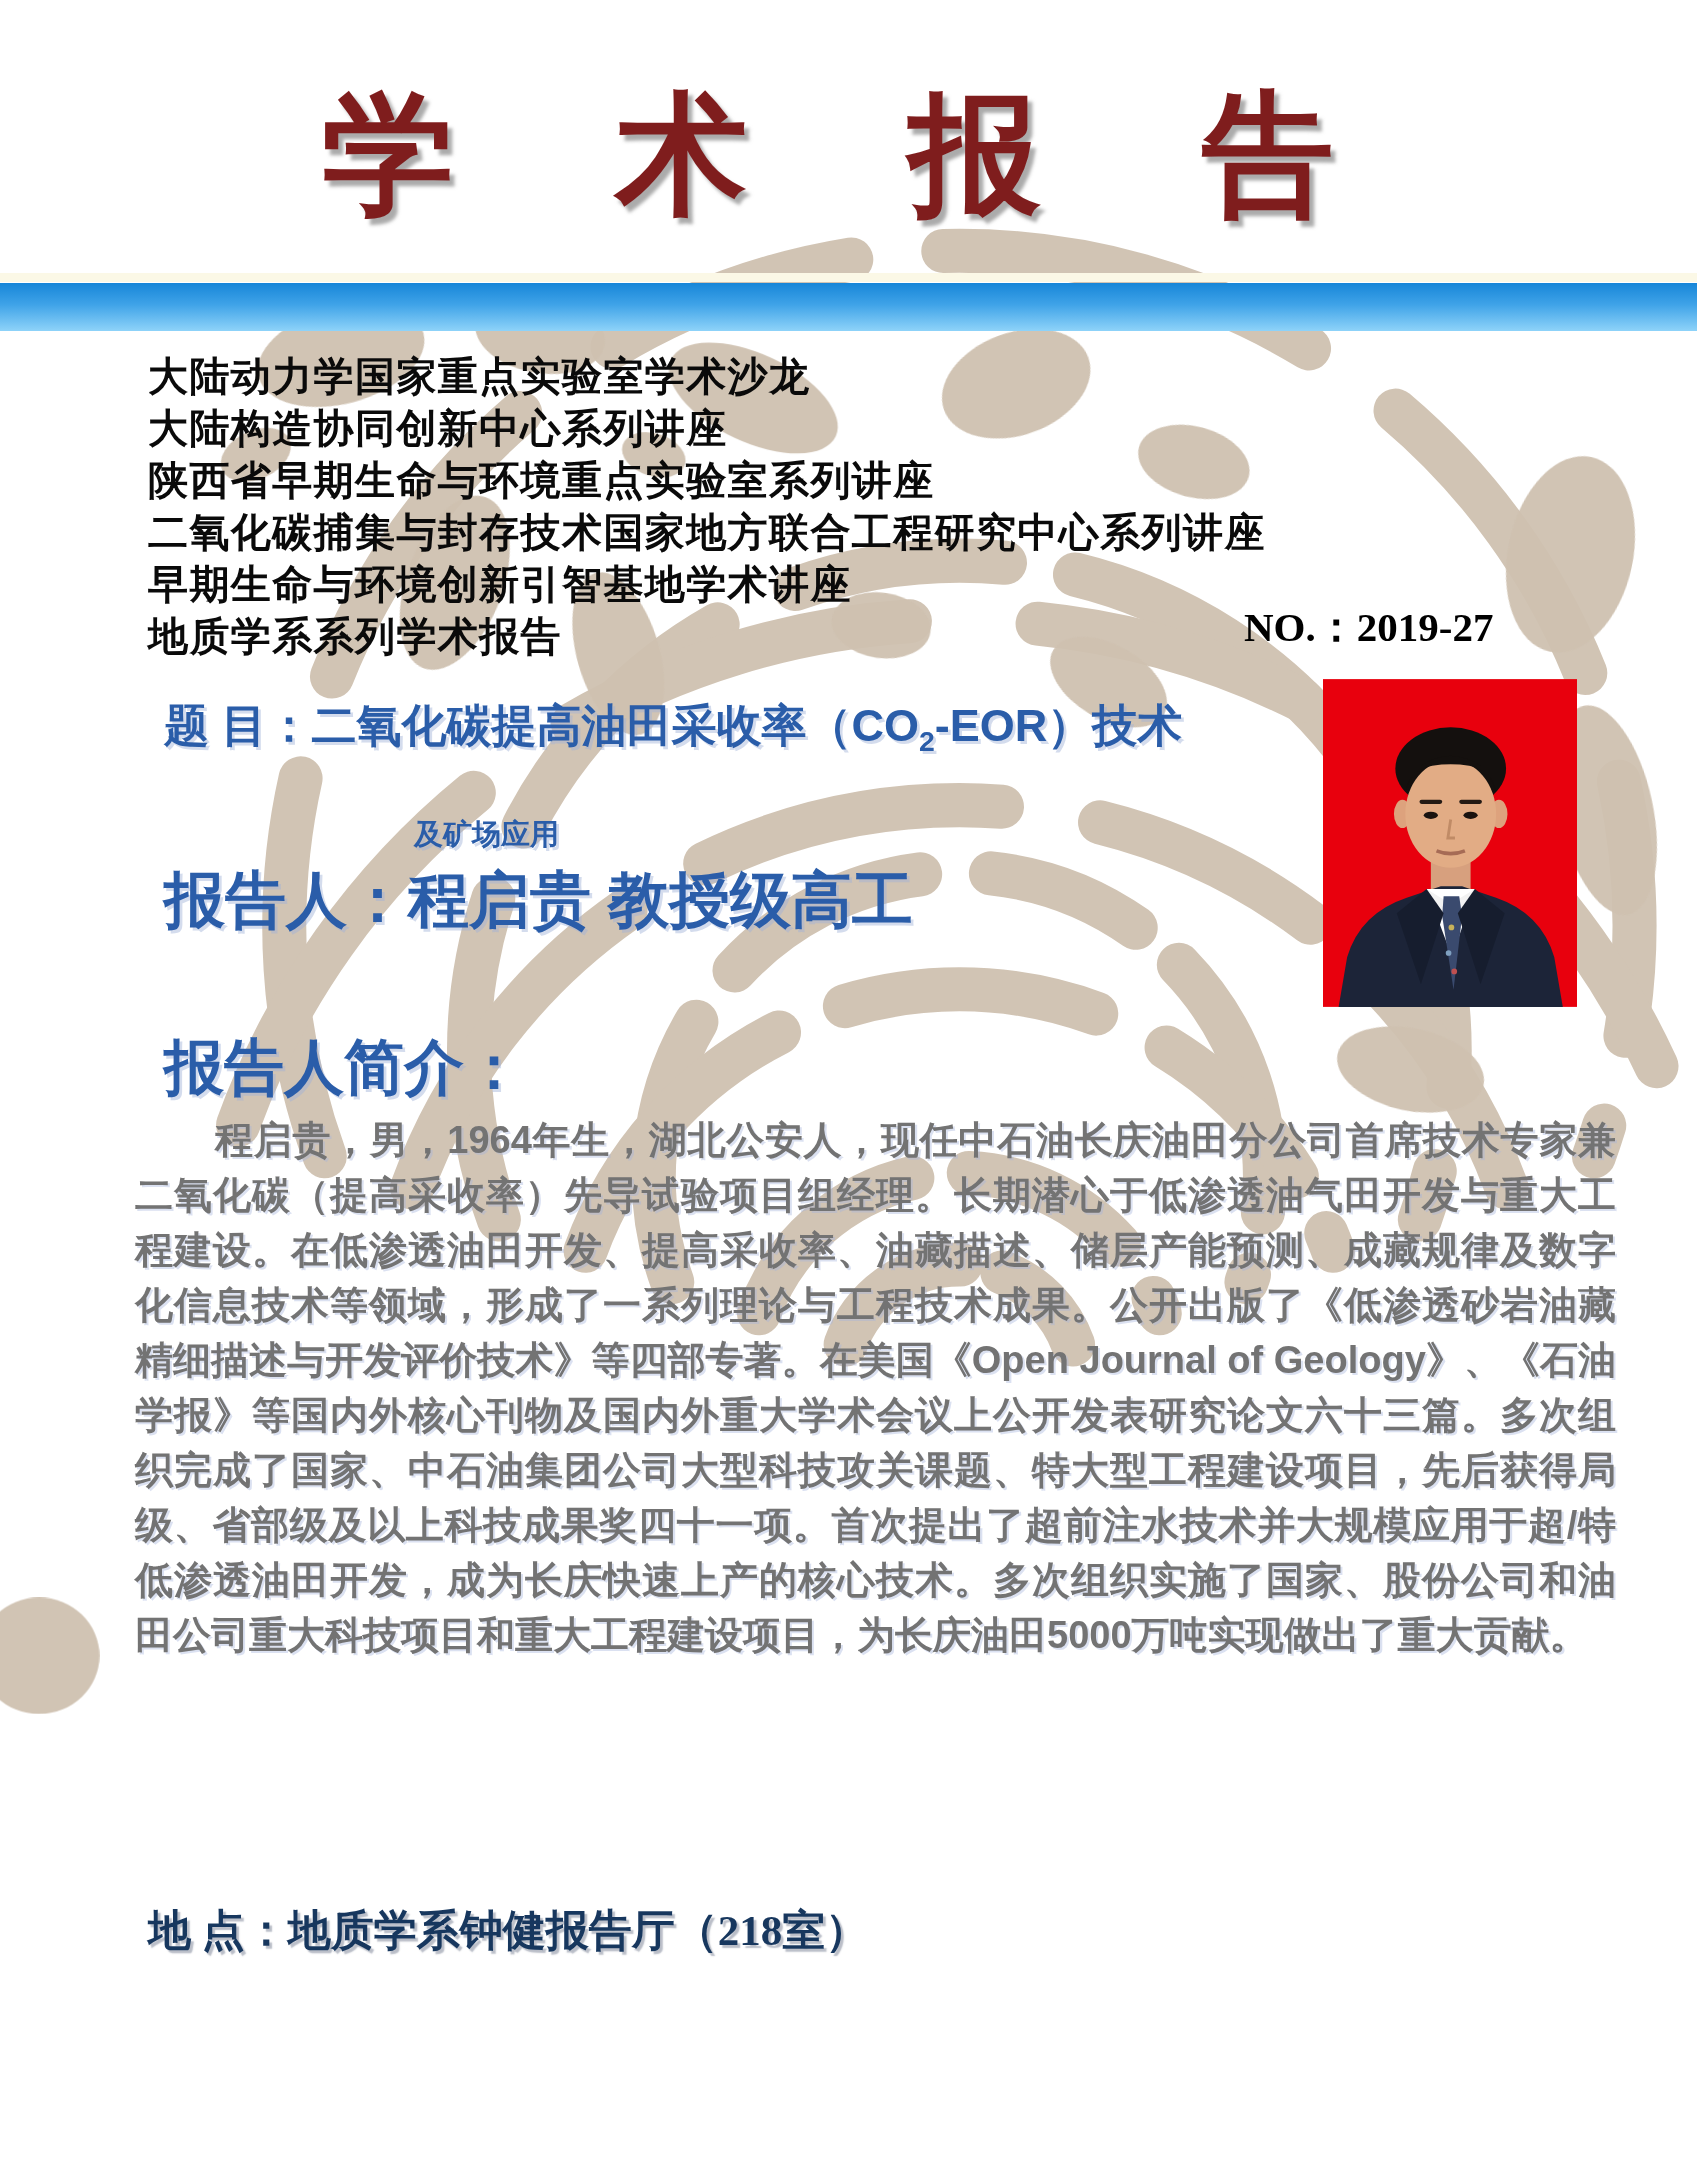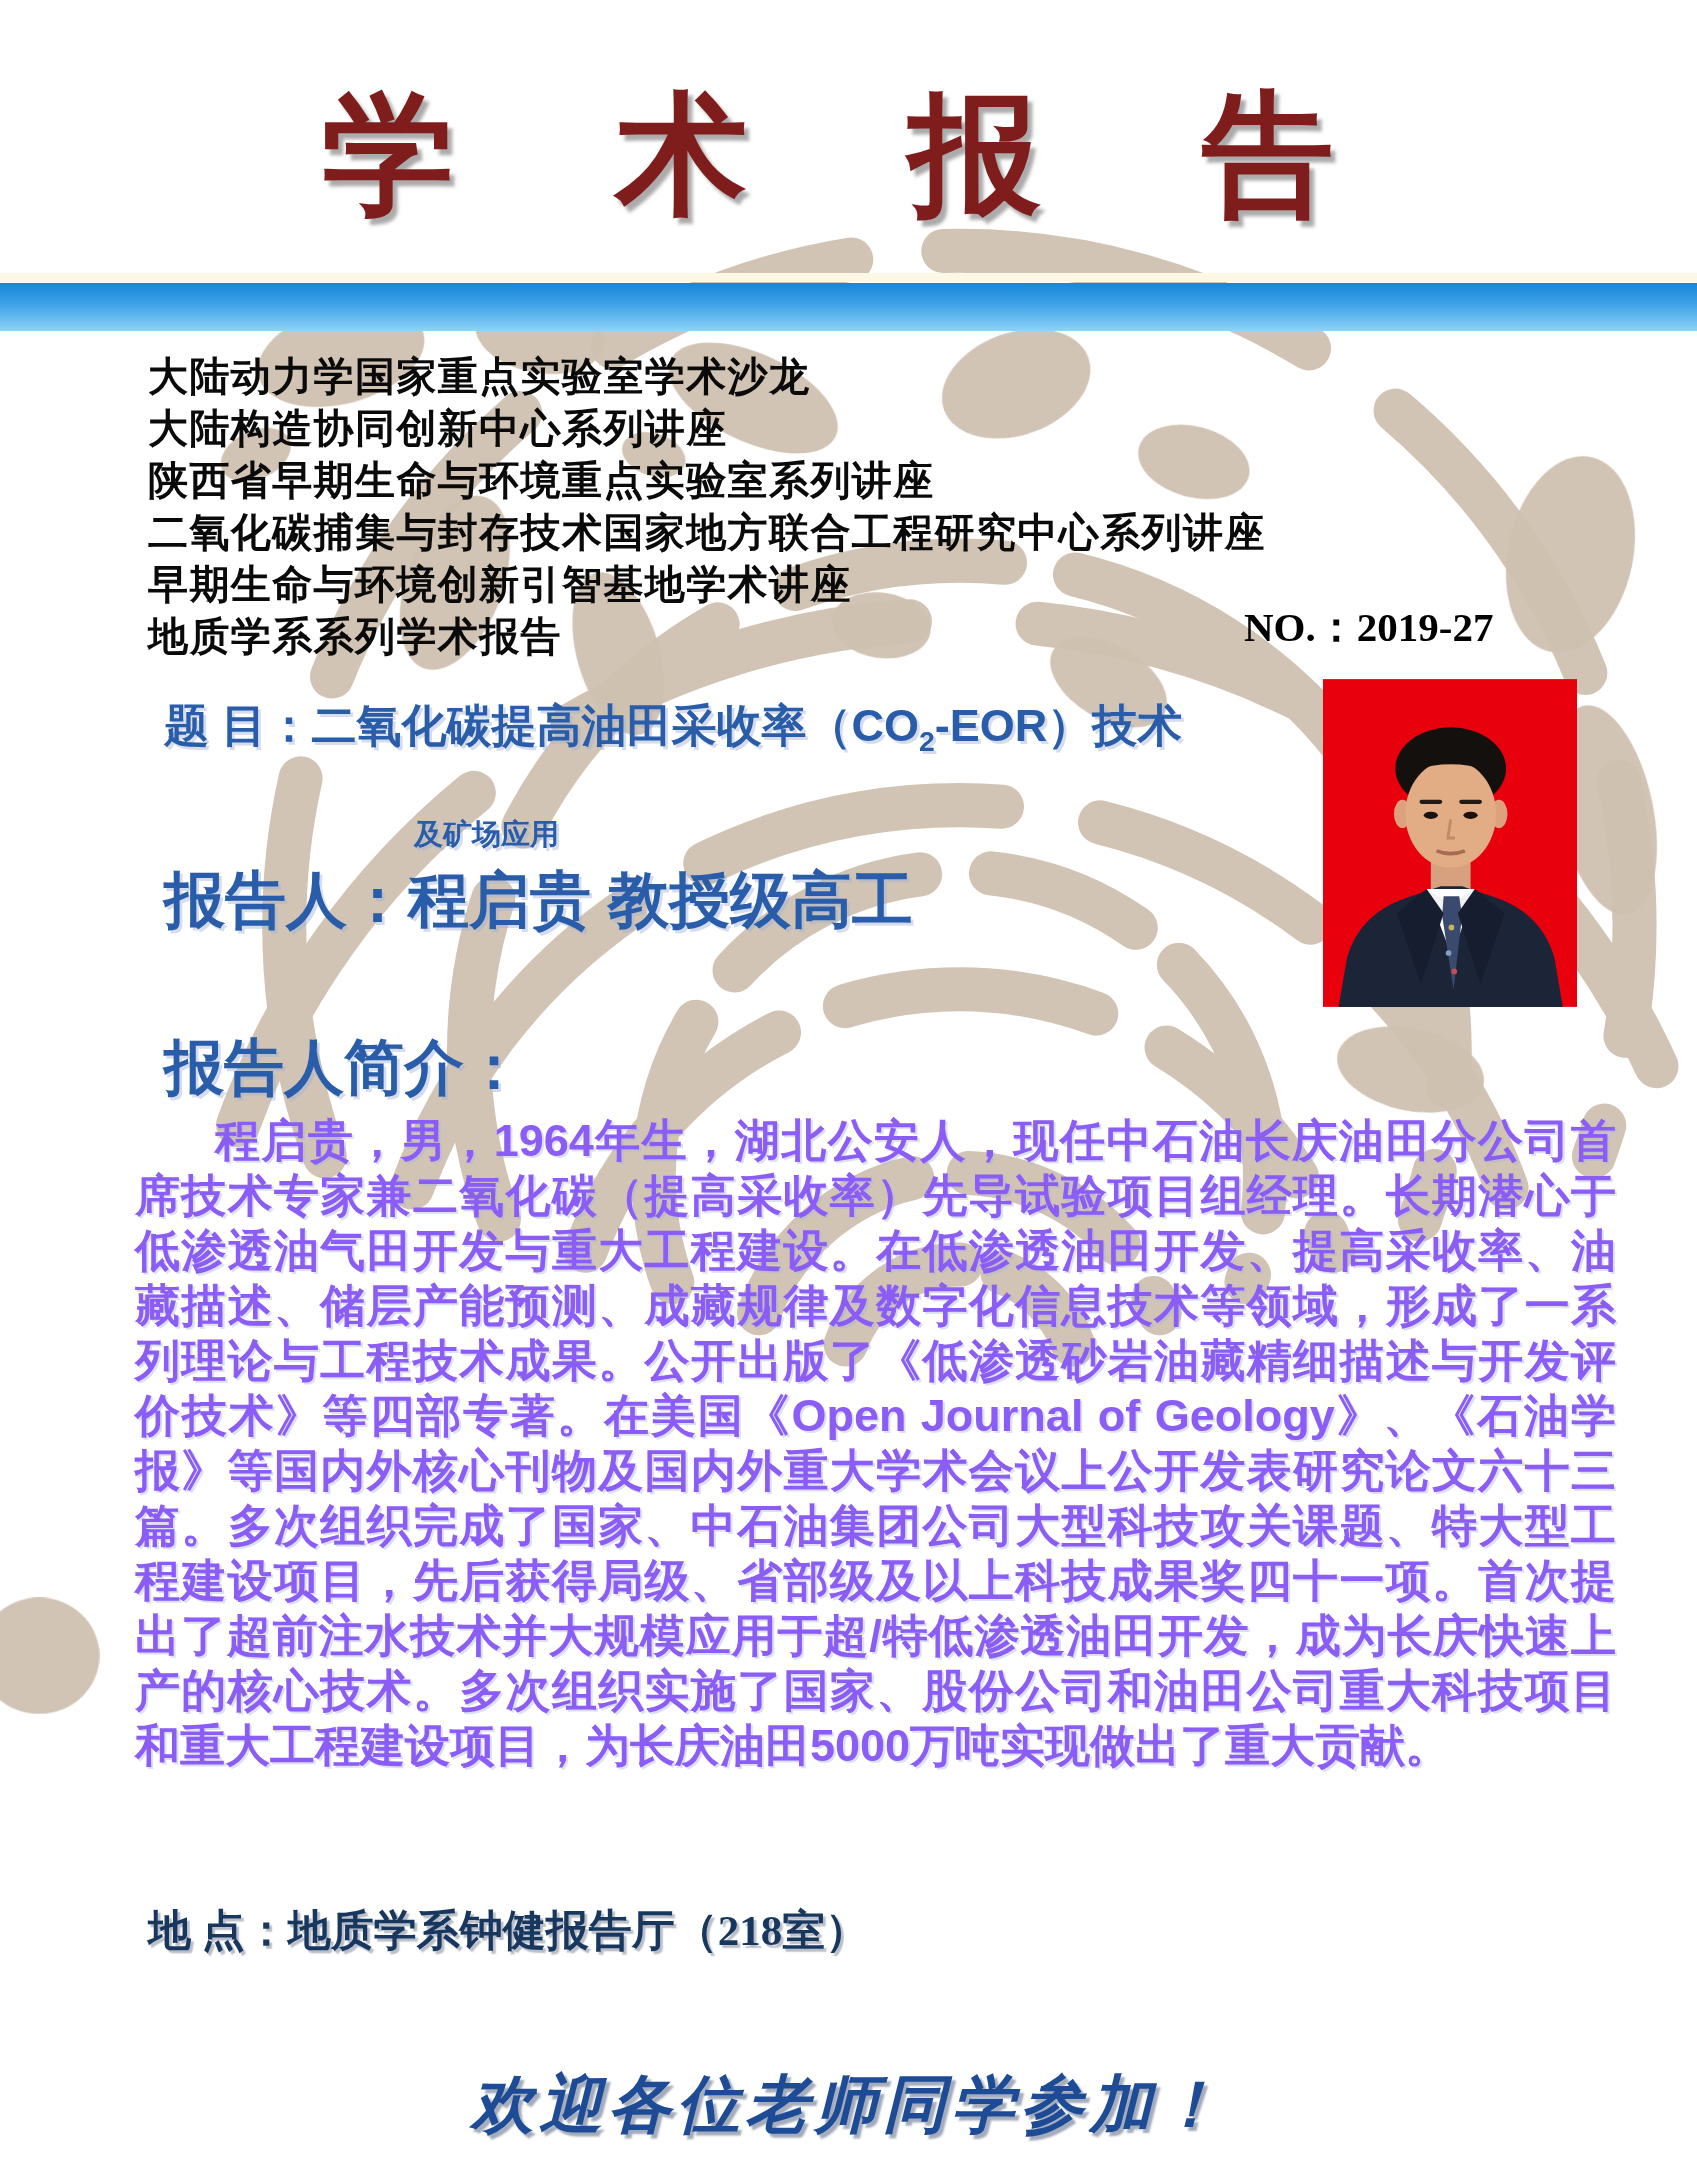--- a/index.html
+++ b/index.html
@@ -59,24 +59,24 @@
     margin-left:16px;
   }
   .topic-line1{left:148px; top:696px; font-size:45px;}
   .topic-line1 sub{font-size:28.4px; vertical-align:-10px;}
   .topic-line2{left:398px; top:815px; font-size:29px;}
   .speaker-line{left:148px; top:860px; font-size:61px;}
   .bio-heading{left:148px; top:1028px; font-size:60px;}
   
   .bio{
     left:135px; top:1113px; width:1481px;
-    font-size:45px;
+    font-size:38px;
     line-height:55px;
     font-weight:bold;
-    color:#8b5cf6;
+    color:#737373;
     text-align:justify;
     text-indent:80px;
     text-shadow:2.1px 2.1px 0 rgba(165,180,220,0.4);
   }
   
   .meta-line{
     font-family:"Liberation Serif", serif;
     font-weight:bold;
     font-size:43px;
     color:#17375E;
@@ -203,16 +203,15 @@
       <path d="M 180 198 L 176 224 L 186 224" stroke="#C08B66" stroke-width="4" fill="none"></path>
       <path d="M 160 242 Q 180 250 200 242" stroke="#A66B55" stroke-width="5" fill="none"></path>
     </svg>
   </div>
 
   <div class="layer blue-head bio-heading">报告人简介：</div>
   <div class="layer bio">程启贵，男，1964年生，湖北公安人，现任中石油长庆油田分公司首席技术专家兼二氧化碳（提高采收率）先导试验项目组经理。长期潜心于低渗透油气田开发与重大工程建设。在低渗透油田开发、提高采收率、油藏描述、储层产能预测、成藏规律及数字化信息技术等领域，形成了一系列理论与工程技术成果。公开出版了《低渗透砂岩油藏精细描述与开发评价技术》等四部专著。在美国《Open Journal of Geology》、《石油学报》等国内外核心刊物及国内外重大学术会议上公开发表研究论文六十三篇。多次组织完成了国家、中石油集团公司大型科技攻关课题、特大型工程建设项目，先后获得局级、省部级及以上科技成果奖四十一项。首次提出了超前注水技术并大规模应用于超/特低渗透油田开发，成为长庆快速上产的核心技术。多次组织实施了国家、股份公司和油田公司重大科技项目和重大工程建设项目，为长庆油田5000万吨实现做出了重大贡献。</div>
 
   <div class="layer meta-line venue-line">地 点：地质学系钟健报告厅（218室）</div>
 
-  <div class="layer footer-line">欢迎各位老师同学参加！</div>
 
 </div>
 
 
 </body></html>

